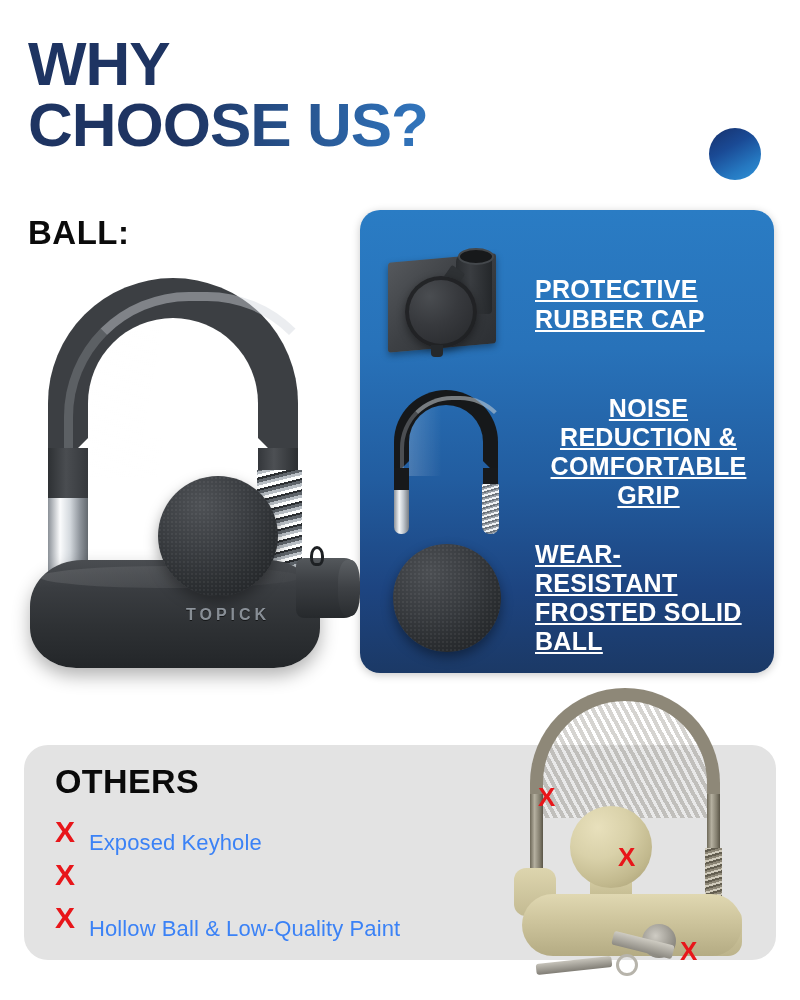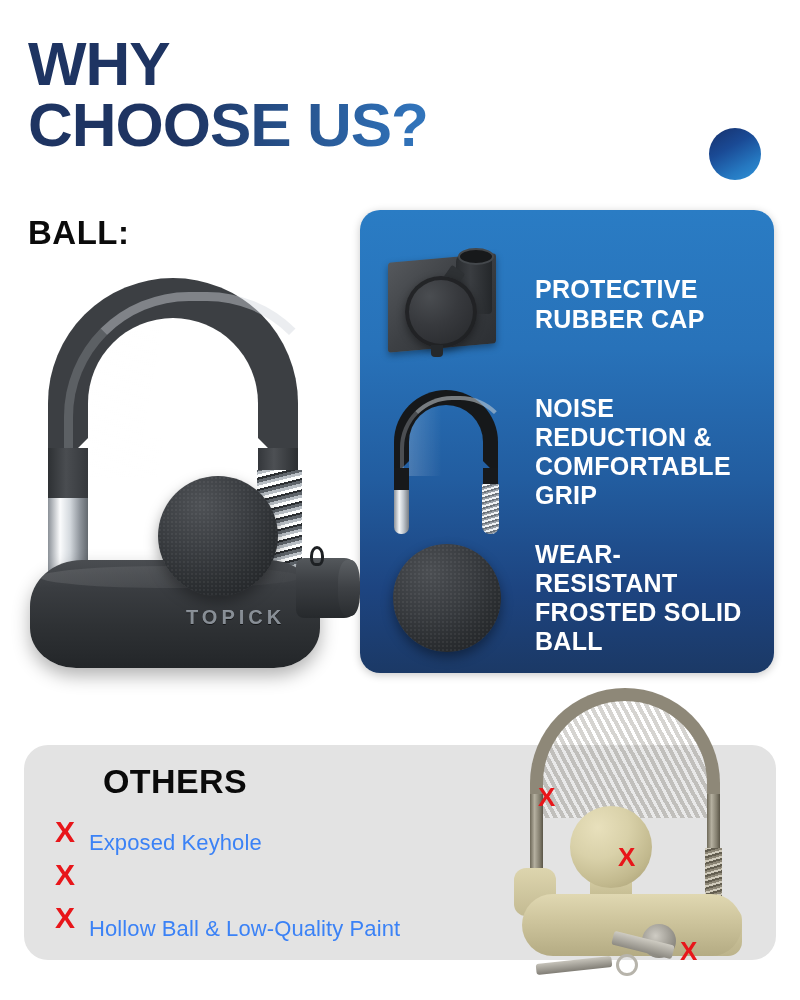--- a/index.html
+++ b/index.html
@@ -78,37 +78,38 @@
     overflow: hidden;
   }
   .feature-row {
     position: absolute;
     left: 0;
     width: 100%;
     display: flex;
     align-items: center;
   }
   .feature-row.r1 { top: 22px;  height: 145px; }
-  .feature-row.r2 { top: 168px; height: 148px; }
+  .feature-row.r2 { top: 168px; height: 148px; text-align: center; }
   .feature-row.r3 { top: 318px; height: 140px; }
 
   .feat-art {
     position: relative;
     width: 175px;
     height: 100%;
     flex: 0 0 175px;
   }
   .feat-text {
     font-size: 25px;
     font-weight: bold;
     line-height: 1.17;
     color: #ffffff;
     letter-spacing: 0.3px;
     text-transform: uppercase;
     padding-right: 12px;
+    text-decoration: underline;
   }
 
   
   .cap-plate {
     position: absolute;
     left: 28px; top: 26px;
     width: 108px; height: 90px;
     background: linear-gradient(135deg, #55585c 0%, #3d4044 45%, #2c2f33 100%);
     border-radius: 3px;
     transform: skewY(-5deg);
@@ -322,21 +323,21 @@
     position: absolute;
     left: 10px; top: 6px;
     width: 260px; height: 22px;
     border-radius: 50%;
     background: linear-gradient(90deg, rgba(255,255,255,0.10), rgba(255,255,255,0.02));
   }
   .p-brand {
     position: absolute;
     left: 186px;
     top: 606px;
-    font-size: 20px;
+    font-size: 16px;
     font-weight: bold;
     letter-spacing: 4px;
     color: rgba(168,176,184,0.78);
     text-shadow: 0 1px 0 rgba(0,0,0,0.55);
     z-index: 5;
     text-align: center;
   }
   .p-cyl {
     position: absolute;
     left: 286px; top: 300px;
@@ -373,21 +374,20 @@
     background: #e3e3e3;
   }
   .others-title {
     position: absolute;
     left: 55px;
     top: 762px;
     font-size: 34px;
     font-weight: bold;
     color: #0a0a0a;
     letter-spacing: 0.4px;
-    margin-left: 48px;
   }
   .others-list {
     position: absolute;
     left: 55px;
     top: 812px;
     width: 470px;
   }
   .other-item {
     display: flex;
     align-items: center;

